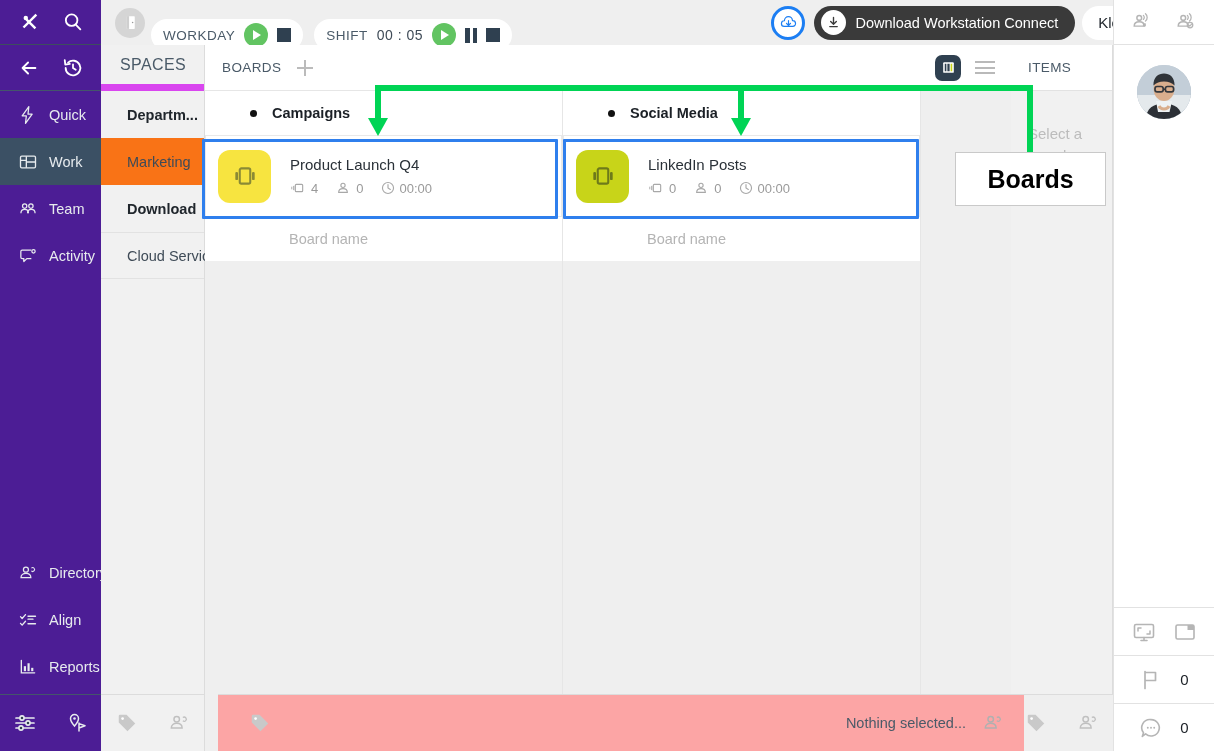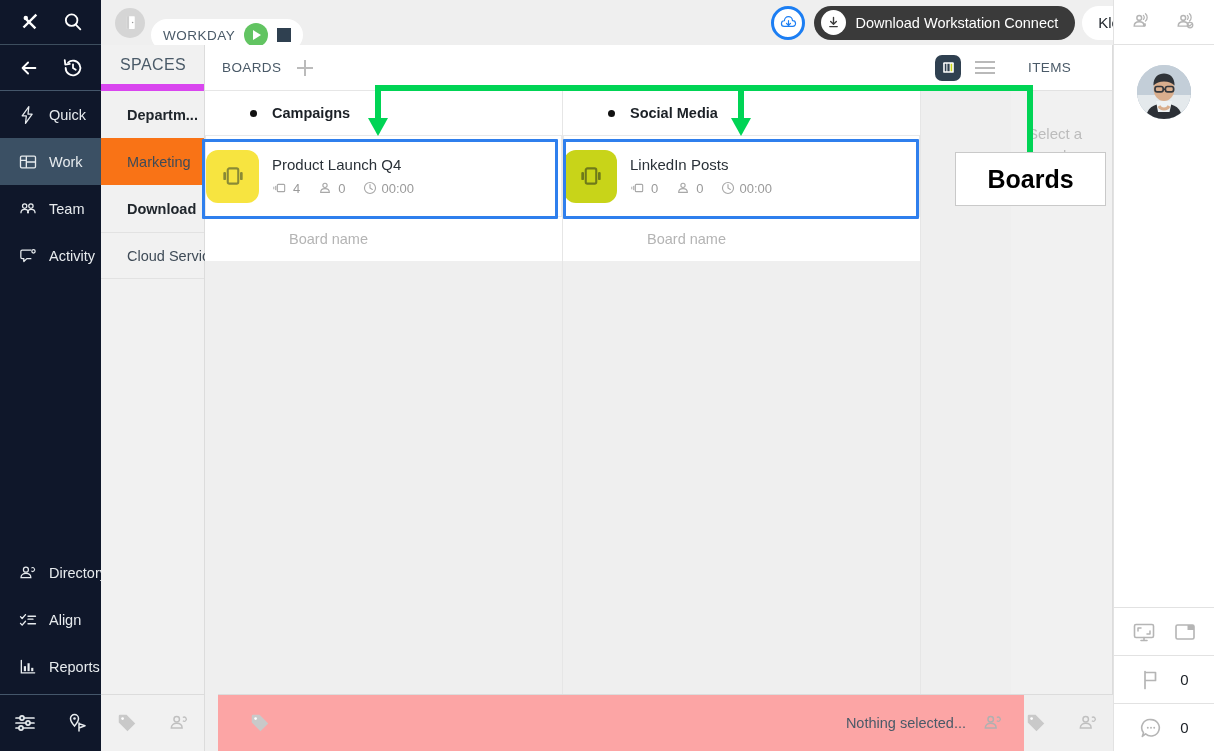--- a/index.html
+++ b/index.html
@@ -7,21 +7,21 @@
     width: 1214px; height: 751px;
     font-family: "Liberation Sans", sans-serif;
     background: #ffffff;
     overflow: hidden;
   }
   #app { position: relative; width: 1214px; height: 751px; }
 
   
   .rail {
     position: absolute; left: 0; top: 0; width: 101px; height: 751px;
-    background: #0f172a; display: flex; flex-direction: column;
+    background: #4c1d95; display: flex; flex-direction: column;
   }
   .rail-top {
     height: 45px; display: flex; align-items: center; justify-content: center;
     gap: 22px; border-bottom: 1px solid #3d4e5e;
   }
   .rail-top2 {
     height: 46px; display: flex; align-items: center; justify-content: center;
     gap: 22px; border-bottom: 1px solid #44566a;
   }
   .rail-ic { width: 22px; height: 22px; display: block; cursor: pointer; }
@@ -145,21 +145,21 @@
 
   .cols { display: flex; height: 660px; }
   .col { width: 358px; border-right: 1px solid #e6e6e6; position: relative; }
   .col-head {
     height: 44px; display: flex; align-items: center; gap: 15px; padding-left: 45px;
   }
   .dot { width: 7px; height: 7px; border-radius: 50%; background: #111; flex: 0 0 7px; }
   .col-title { font-size: 14.5px; font-weight: bold; color: #1b2026; }
   .card {
     margin: 0 0 0 0; height: 82px; border: 1px solid #e9e9e9;
-    display: flex; align-items: center; padding-left: 0; gap: 13px;
+    display: flex; align-items: center; padding-left: 12px; gap: 19px;
     cursor: pointer; background: #fff; position: relative;
   }
   .card-ico {
     width: 53px; height: 53px; border-radius: 12px; flex: 0 0 53px;
     display: flex; align-items: center; justify-content: center;
   }
   .card-main { display: flex; flex-direction: column; gap: 7px; }
   .card-title { font-size: 15px; color: #2a3138; }
   .card-meta { display: flex; align-items: center; gap: 17px; color: #9a9a9a; font-size: 13px; }
   .meta { display: flex; align-items: center; gap: 5px; }
@@ -346,20 +346,32 @@
     </div>
 
     <div class="pill">
       <span class="pill-label">WORKDAY</span>
       <span class="play-btn">
           <i class="play-tri"></i>
         </span>
       <span class="stop-sq"></span>
     </div>
 
+    <div class="pill" style="margin-left:11px;">
+      <span class="pill-label">SHIFT</span>
+      <span class="pill-time">00 : 05</span>
+      <span class="play-btn">
+          <i class="play-tri"></i>
+        </span>
+      <span class="pause-ic">
+          <i></i>
+          <i></i>
+        </span>
+      <span class="stop-sq"></span>
+    </div>
 
     <div class="hdr-gap"></div>
 
     <div class="cloud-circle">
       <svg width="19" height="19" viewBox="0 0 24 24">
         <path d="M6.5 17 a3.6 3.6 0 0 1 .4-7.2 A5 5 0 0 1 17 9.6 a3.7 3.7 0 0 1 .4 7.4 z" stroke="#1c7ef3" stroke-width="1.5" fill="none" stroke-linejoin="round"></path>
         <path d="M12 9.5 V15.5 M9.5 13 L12 15.8 L14.5 13" stroke="#1c7ef3" stroke-width="1.5" fill="none" stroke-linecap="round" stroke-linejoin="round"></path>
       </svg>
     </div>
 

